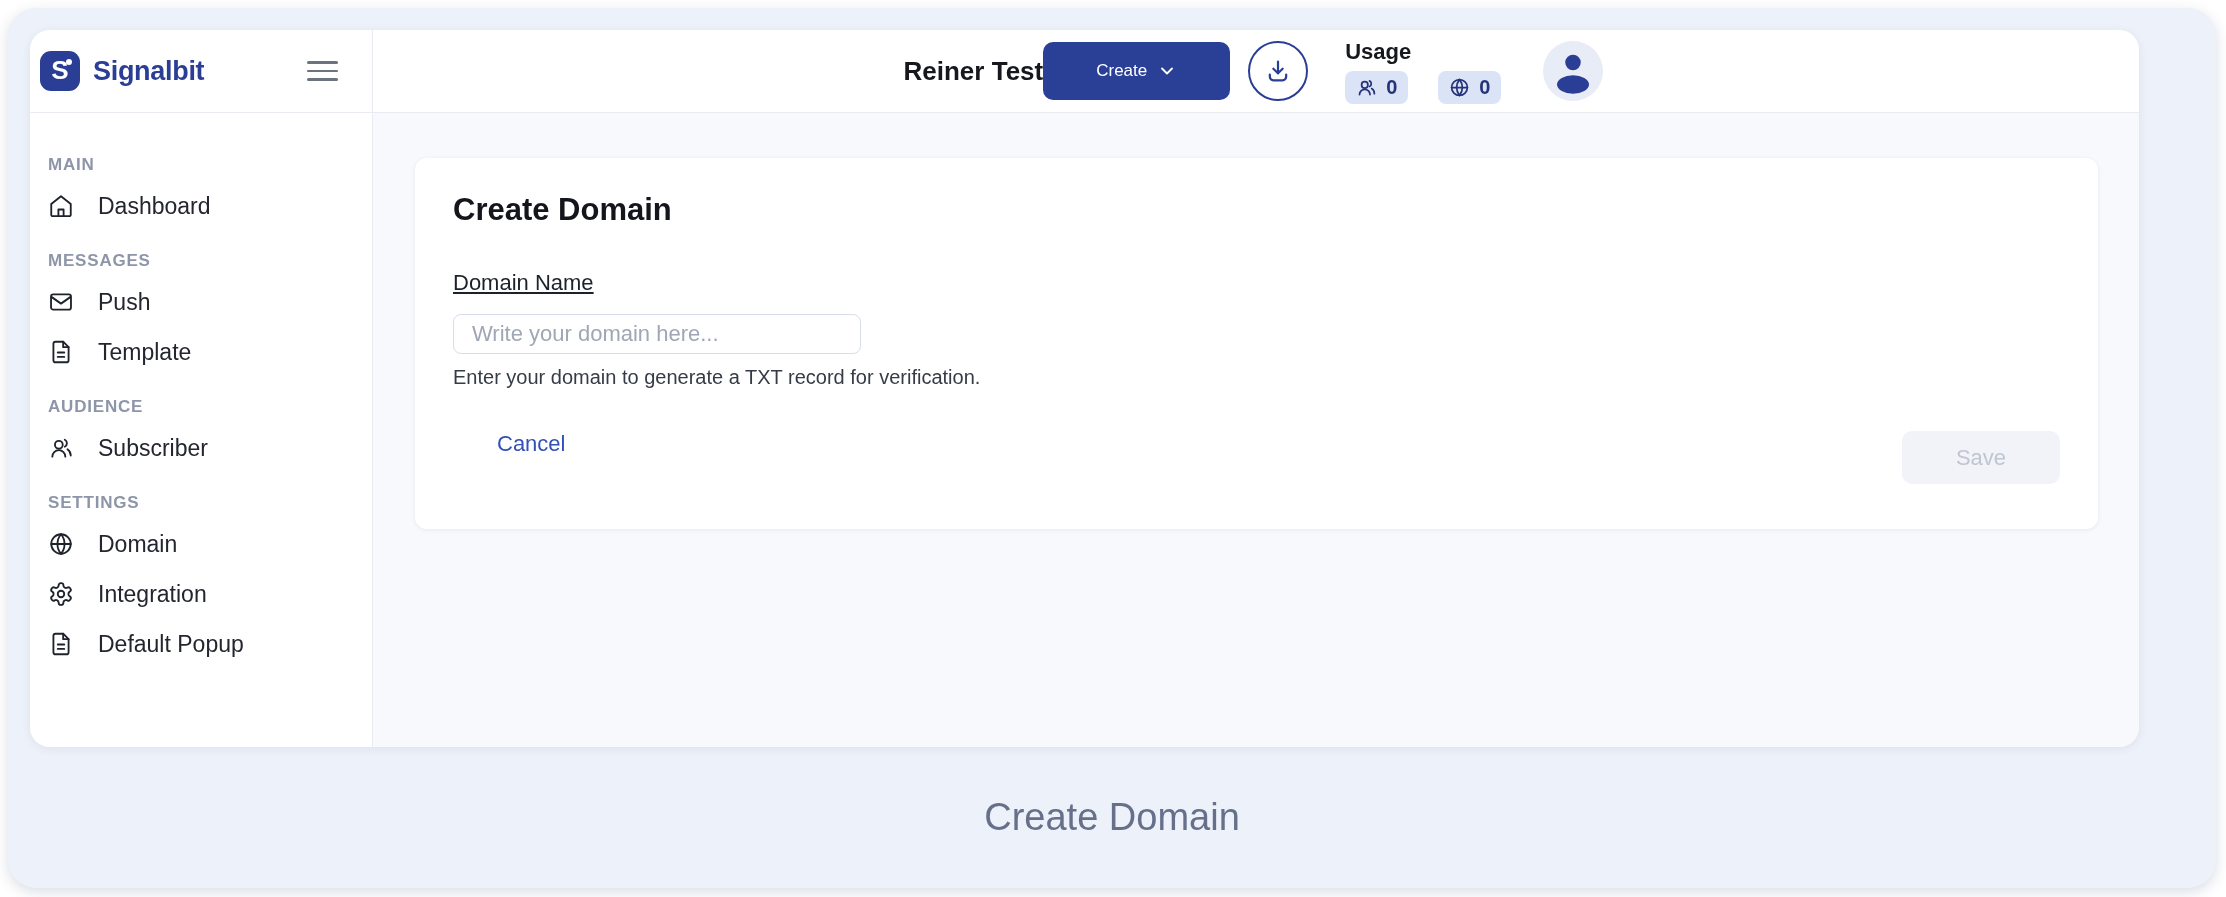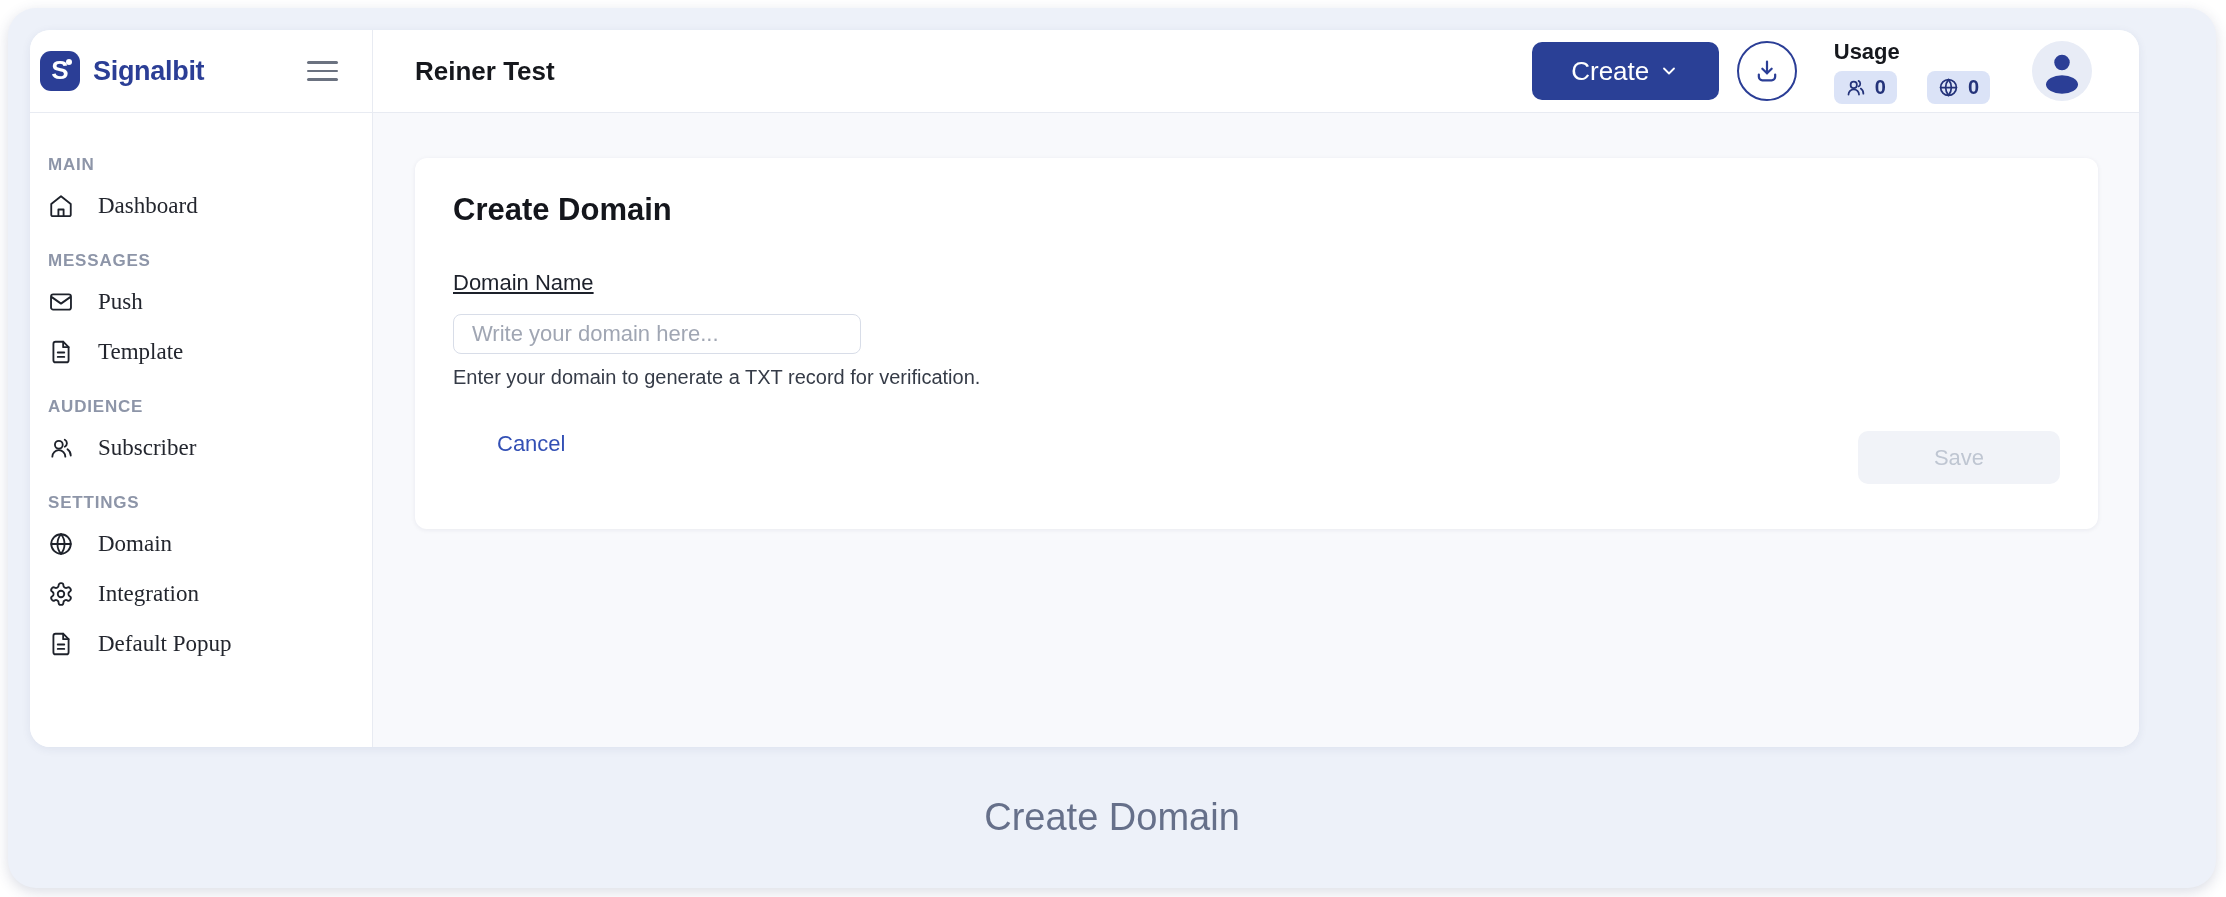--- a/index.html
+++ b/index.html
@@ -21,63 +21,63 @@
   .logo-mark { width:40px; height:40px; border-radius:11px; background:#2b3e96;
     display:flex; align-items:center; justify-content:center; position:relative; }
   .logo-mark .s { color:#fff; font-weight:bold; font-size:26px; line-height:1; transform:translateY(-1px); }
   .logo-mark .dot { position:absolute; right:8px; top:8px; width:6px; height:6px; border-radius:50%; background:#fff; }
   .brand-name { font-size:27px; font-weight:800; color:#2b3e96; letter-spacing:-0.3px; }
   .hamburger { width:31px; display:flex; flex-direction:column; gap:6px; cursor:pointer; }
   .hamburger span { display:block; height:2.6px; background:#6b7280; border-radius:2px; }
 
   
   .header { background:#fff; border-bottom:1px solid #e8ebf2;
-    display:flex; align-items:center; justify-content:space-between; padding:0 47px 0 42px; }
+    display:flex; align-items:center; justify-content:center; padding:0 47px 0 42px; }
   .page-title { font-size:26px; font-weight:700; color:#16181d; }
   .header-actions { display:flex; align-items:center; }
   .create-btn { display:flex; align-items:center; justify-content:center; gap:10px;
     width:187px; height:58px; background:#2a4096; color:#fff; border:none; border-radius:10px;
-    font-size:26px; font-family:inherit; cursor:pointer; }
+    font-size:17px; font-family:inherit; cursor:pointer; }
   .download-btn { margin-left:18px; width:60px; height:60px; border-radius:50%;
     border:2px solid #2b3e96; background:#fff; color:#2b3e96;
     display:flex; align-items:center; justify-content:center; cursor:pointer; }
   .usage { margin-left:37px; display:flex; flex-direction:column; }
   .usage-label { font-size:22px; font-weight:700; color:#16181d; margin-bottom:6px; }
   .usage-badges { display:flex; gap:30px; }
   .badge { display:flex; align-items:center; gap:9px; height:33px; padding:0 11px;
     background:#dbe3f7; border-radius:8px; color:#24337a; }
   .badge .cnt { font-size:20px; font-weight:700; color:#24337a; }
   .avatar { margin-left:42px; width:60px; height:60px; border-radius:50%; background:#e8ecf6;
     display:flex; align-items:center; justify-content:center; color:#2b3e96; cursor:pointer; overflow:hidden; }
 
   
   .sidebar { background:#fff; border-right:1px solid #e8ebf2; padding:38px 12px 0 12px; }
   .nav-section { margin-bottom:22px; }
   .nav-label { font-size:17px; font-weight:700; letter-spacing:0.8px; color:#8d95a8; margin:4px 0 8px 6px; }
   .nav-item { display:flex; align-items:center; gap:24px; height:46px; margin-bottom:4px;
     padding-left:6px; border-radius:10px; color:#23262e; cursor:pointer; }
   .nav-item .icon { display:flex; color:#1e222b; }
-  .nav-item .lbl { font-size:23px; font-weight:500;font-family:Liberation Serif, serif; }
+  .nav-item .lbl { font-size:23px; font-weight:500; }
 
   
   .content { position:relative; background:#f8f9fc; }
   .card { position:absolute; left:42px; top:45px; width:1683px; height:371px;
     background:#fff; border-radius:12px; box-shadow:0 1px 5px rgba(25,35,70,.07);
     padding:34px 38px 0 38px; }
   .card h1 { font-size:31px; font-weight:700; color:#14161c; }
   .field-label { display:block; margin-top:42px; font-size:22px; font-weight:500; color:#1d212b;text-decoration:underline; }
   .domain-input { display:block; margin-top:18px; width:408px; height:40px;
     border:1px solid #d8dde8; border-radius:8px; padding:0 18px; font-size:22px;
     font-family:inherit; color:#1d212b; background:#fff; outline:none; }
   .domain-input::placeholder { color:#a0a6b3; }
   .helper { margin-top:12px; font-size:20px; color:#353b47; }
   .card-footer { margin-top:42px; display:flex; align-items:flex-start; justify-content:space-between; }
   .cancel-btn { margin-left:44px; background:none; border:none; color:#3350b5;
     font-size:22px; font-weight:500; font-family:inherit; cursor:pointer; }
-  .save-btn { width:202px; height:53px; border:none; border-radius:10px;
+  .save-btn { width:158px; height:53px; border:none; border-radius:10px;
     background:#f1f3f8; color:#bfc6d2; font-size:22px; font-weight:500; font-family:inherit; }
 
   
   .footer-band { position:absolute; left:0; top:739px; width:100%; height:141px;
     display:flex; align-items:center; justify-content:center; }
   .footer-title { font-size:38px; color:#66708a; }
 
   svg { display:block; }
 </style>
 </head>

